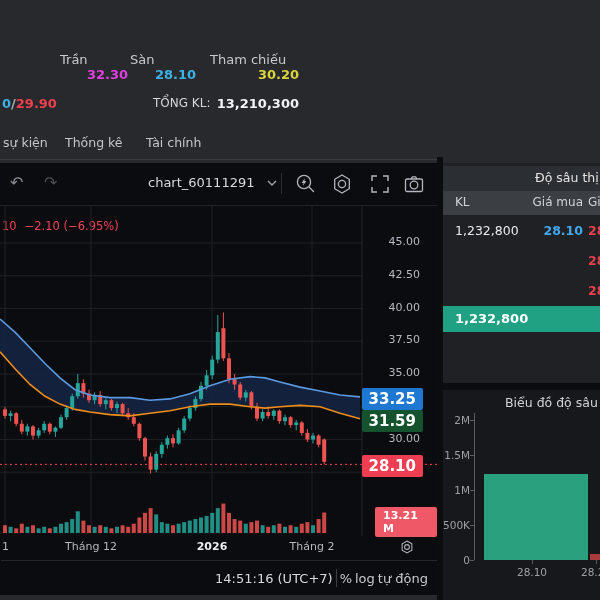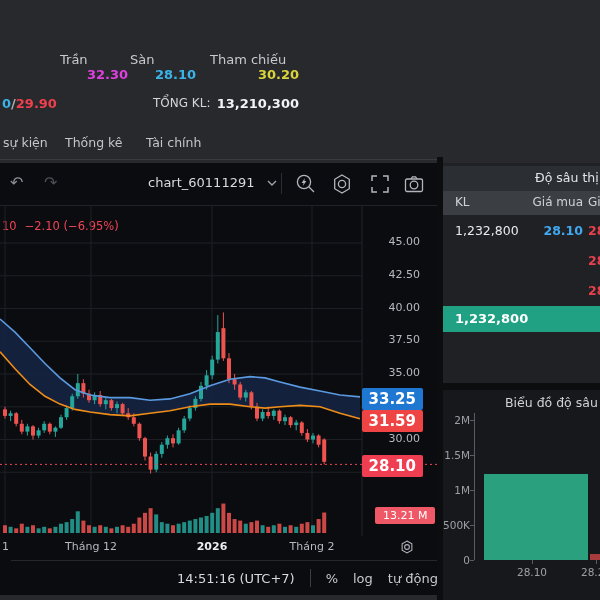--- a/index.html
+++ b/index.html
@@ -25,26 +25,26 @@
   .tb-title{position:absolute;left:148px;top:12px;display:flex;align-items:center;gap:13px;
             color:#d8dade;font-size:13px;white-space:nowrap;cursor:pointer;}
   .tb-divider{position:absolute;left:281px;top:10px;width:1px;height:21px;background:#2a2e34;}
   .tb-icon{position:absolute;top:9px;width:24px;height:24px;cursor:pointer;}
   .legend{position:absolute;left:2px;top:56px;font-size:11.5px;color:#ef4456;white-space:nowrap;}
   .legend span{margin-right:8px;}
   #main-chart{position:absolute;left:0;top:42px;}
   .price-tick{position:absolute;right:17px;font-size:11px;color:#b6b9c0;white-space:nowrap;}
   .price-badge{position:absolute;right:14px;padding:2px 7px;border-radius:2px;font-size:15px;
                font-weight:bold;color:#fff;white-space:nowrap;}
-  .vol-badge{position:absolute;padding:2px 8px;border-radius:2px;font-size:11px;font-weight:normal;color:#fff;}
+  .vol-badge{position:absolute;padding:2px 8px;border-radius:2px;font-size:11px;font-weight:bold;color:#fff;}
   .time-row{position:absolute;left:0;top:373px;width:437px;height:24px;}
   .time-tick{position:absolute;top:4px;font-size:11px;color:#b6b9c0;white-space:nowrap;}
   .time-tick.bold{color:#eceef0;font-weight:bold;}
-  .chart-footer{position:absolute;left:11px;top:397px;width:437px;height:35px;border-top:1px solid #24272c;
-                display:flex;align-items:center;justify-content:flex-end;gap:15px;padding-right:10px;box-sizing:border-box;}
+  .chart-footer{position:absolute;left:1px;top:397px;width:437px;height:35px;border-top:1px solid #24272c;
+                display:flex;align-items:center;justify-content:flex-end;gap:3px;padding-right:10px;box-sizing:border-box;}
   .cf-clock{color:#d6d9dd;font-size:13px;}
   .cf-div{width:1px;height:18px;background:#3a3e44;}
   .cf-btn{color:#c6c9cd;font-size:13px;cursor:pointer;white-space:nowrap;}
   
   .panel-gap{position:absolute;left:437px;top:157px;width:6px;height:443px;background:#0c0d0f;}
   .right-panel{position:absolute;left:443px;top:163px;width:157px;height:437px;background:#1f2124;}
   .rp-header{position:absolute;left:0;top:3px;width:157px;height:25px;background:#2b2e32;}
   .rp-title{position:absolute;left:92px;top:4px;font-size:12.5px;color:#e2e4e6;white-space:nowrap;}
   .rp-thead{position:absolute;left:0;top:28px;width:157px;height:24px;background:#3b3f43;}
   .th-kl{position:absolute;left:12px;top:4px;font-size:12px;color:#cfd2d6;}
@@ -321,21 +321,21 @@
   <div id="price-axis-layer">
       <div class="price-tick" style="top: 72px;">45.00</div>
       <div class="price-tick" style="top: 104.75px;">42.50</div>
       <div class="price-tick" style="top: 137.5px;">40.00</div>
       <div class="price-tick" style="top: 170.25px;">37.50</div>
       <div class="price-tick" style="top: 203px;">35.00</div>
       <div class="price-tick" style="top: 235.75px;">32.50</div>
       <div class="price-tick" style="top: 268.5px;">30.00</div>
       <div class="price-tick" style="top: 301.25px;">27.50</div>
       <div class="price-badge" style="top: 224.925px; background: rgb(30, 120, 210);">33.25</div>
-      <div class="price-badge" style="top: 246.671px; background: #ef4444;">31.59</div>
+      <div class="price-badge" style="top: 246.671px; background: #14532d;">31.59</div>
       <div class="price-badge" style="top: 292.39px; background: rgb(239, 62, 82);">28.10</div>
       <div class="vol-badge" style="top: 344px; left: 375px; background: rgb(239, 88, 102);">13.21 M</div>
     </div>
 
   <div class="time-row" id="time-axis-row">
     <svg class="abs" style="left:399px;top:3px;" width="16" height="16" viewBox="0 0 24 24">
       <polygon points="12,3 19.3,7.3 19.3,16.7 12,21 4.7,16.7 4.7,7.3" fill="none" stroke="#b2b5be" stroke-width="1.6"></polygon>
       <circle cx="12" cy="12" r="3.6" fill="none" stroke="#b2b5be" stroke-width="1.6"></circle>
       </svg>
   <div class="time-tick" style="left: 2px;">1</div>

